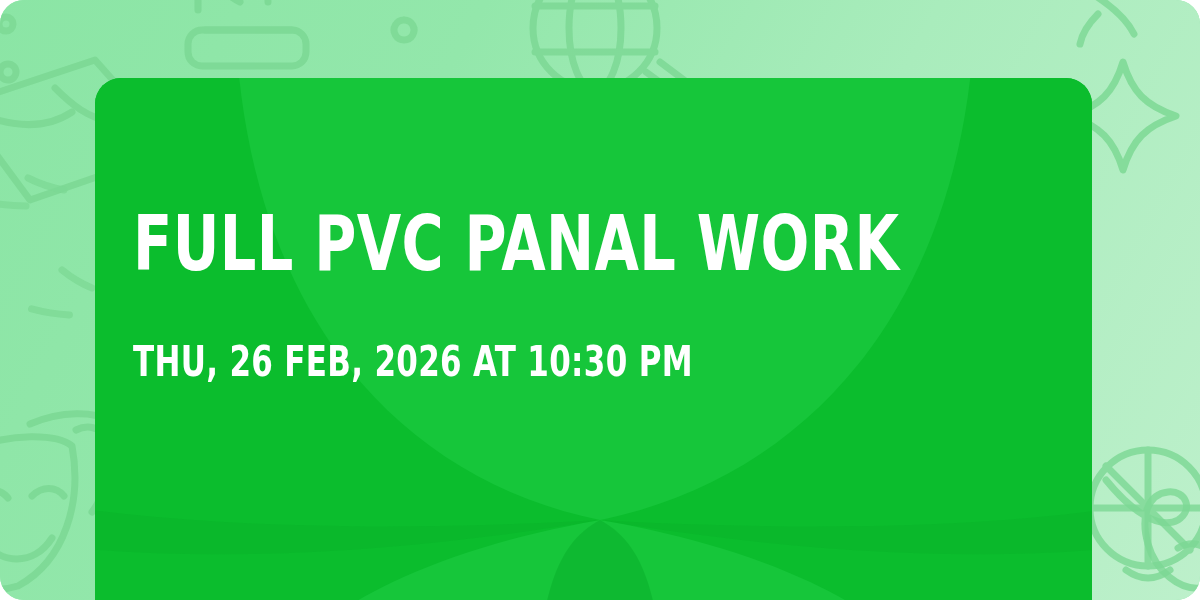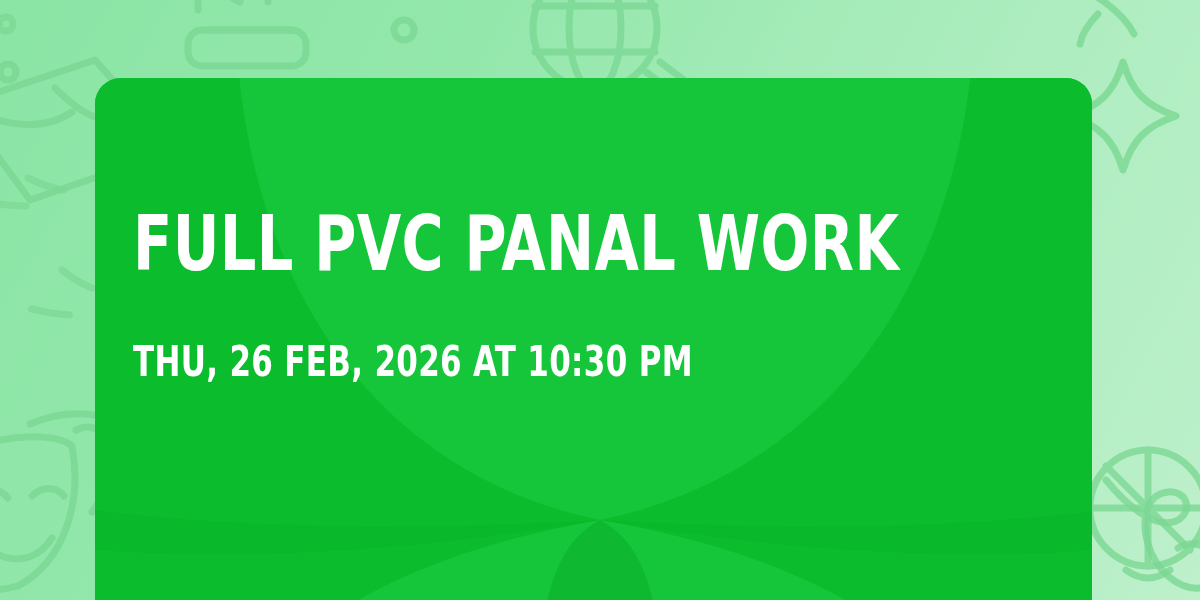--- a/index.html
+++ b/index.html
@@ -10,20 +10,21 @@
     overflow: hidden;
     font-family: "Liberation Sans", sans-serif;
   }
 
   #stage {
     position: relative;
     width: 1200px;
     height: 600px;
     overflow: hidden;
     background: #8ee6a8;
+    border-radius: 24px;
   }
 
   
   .bg-layer {
     position: absolute;
     inset: 0;
     background: linear-gradient(118deg, #8be5a5 0%, #93e7ab 32%, #a9ecbc 62%, #bdf0cb 100%);
   }
 
   .bg-pattern {

